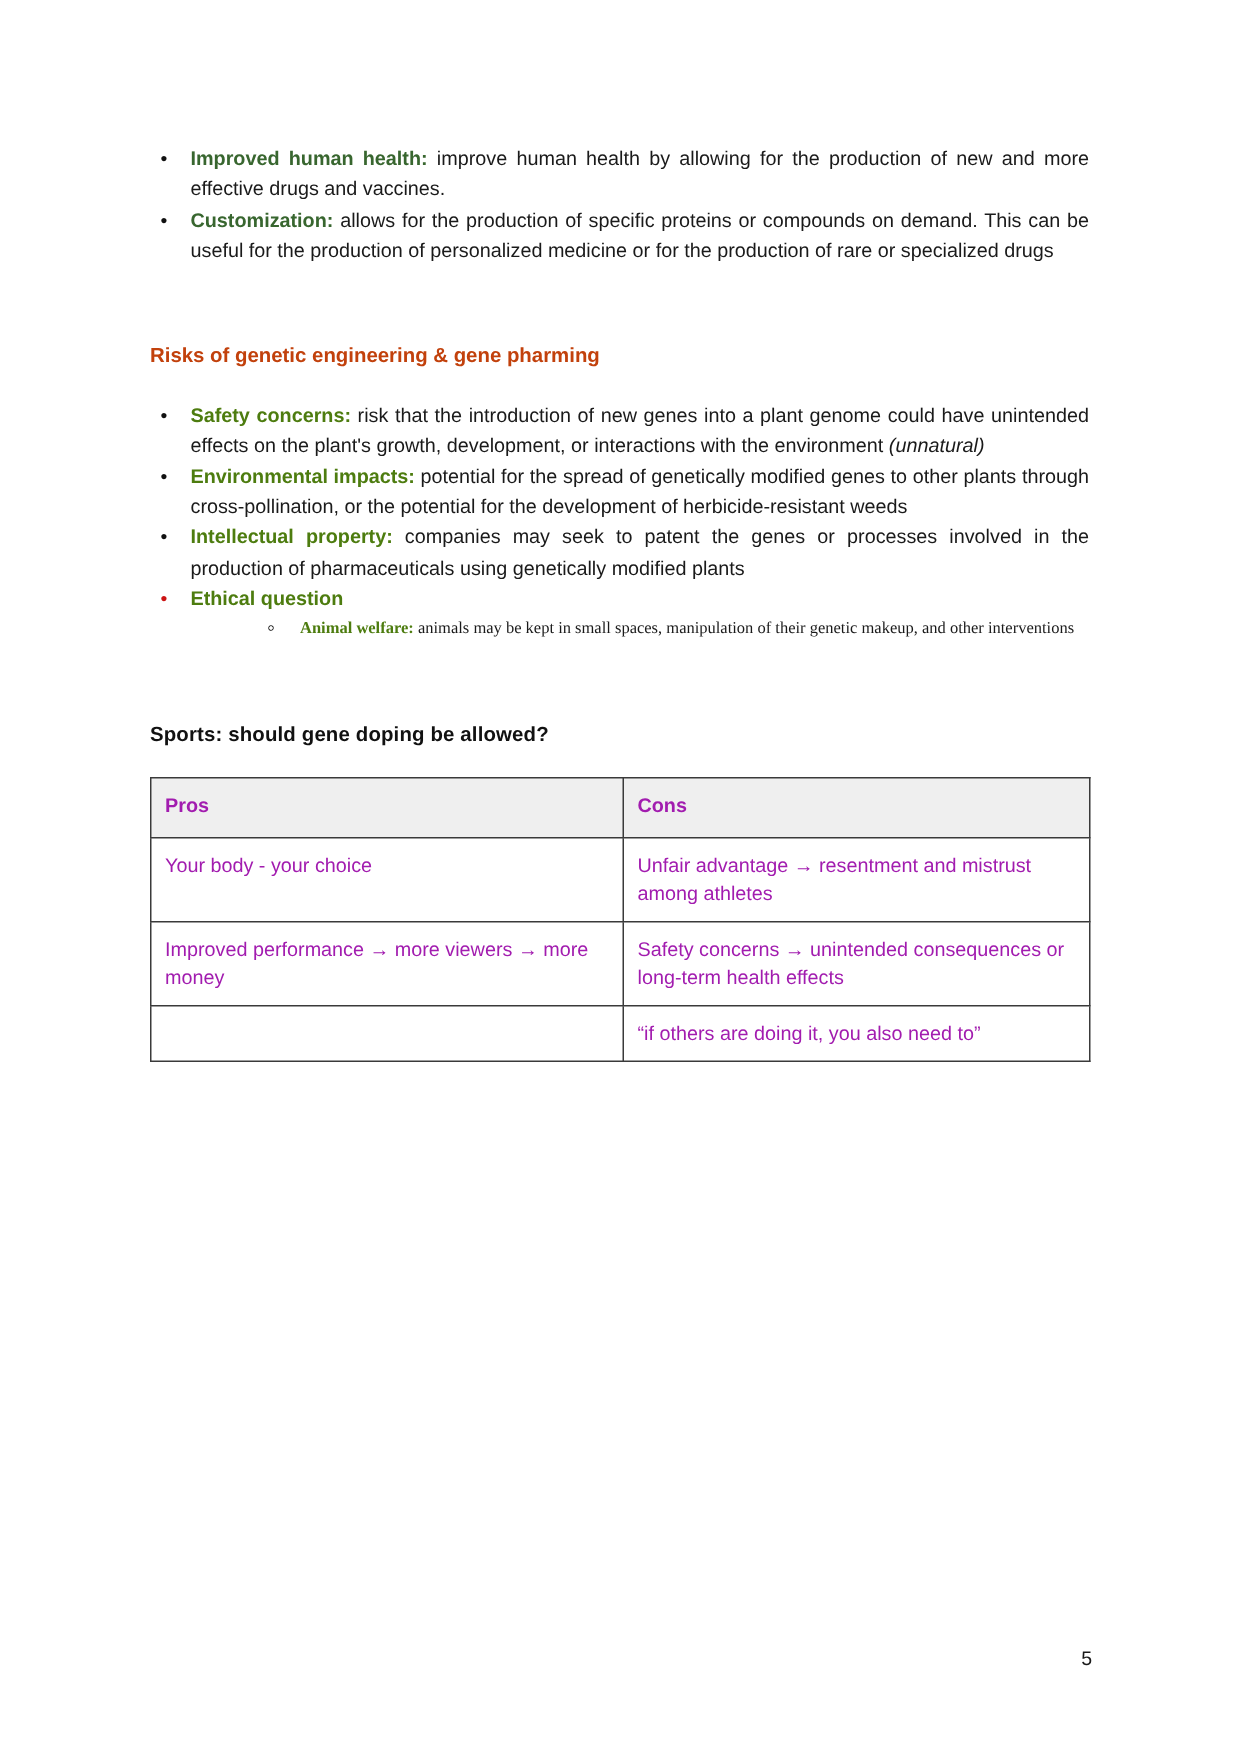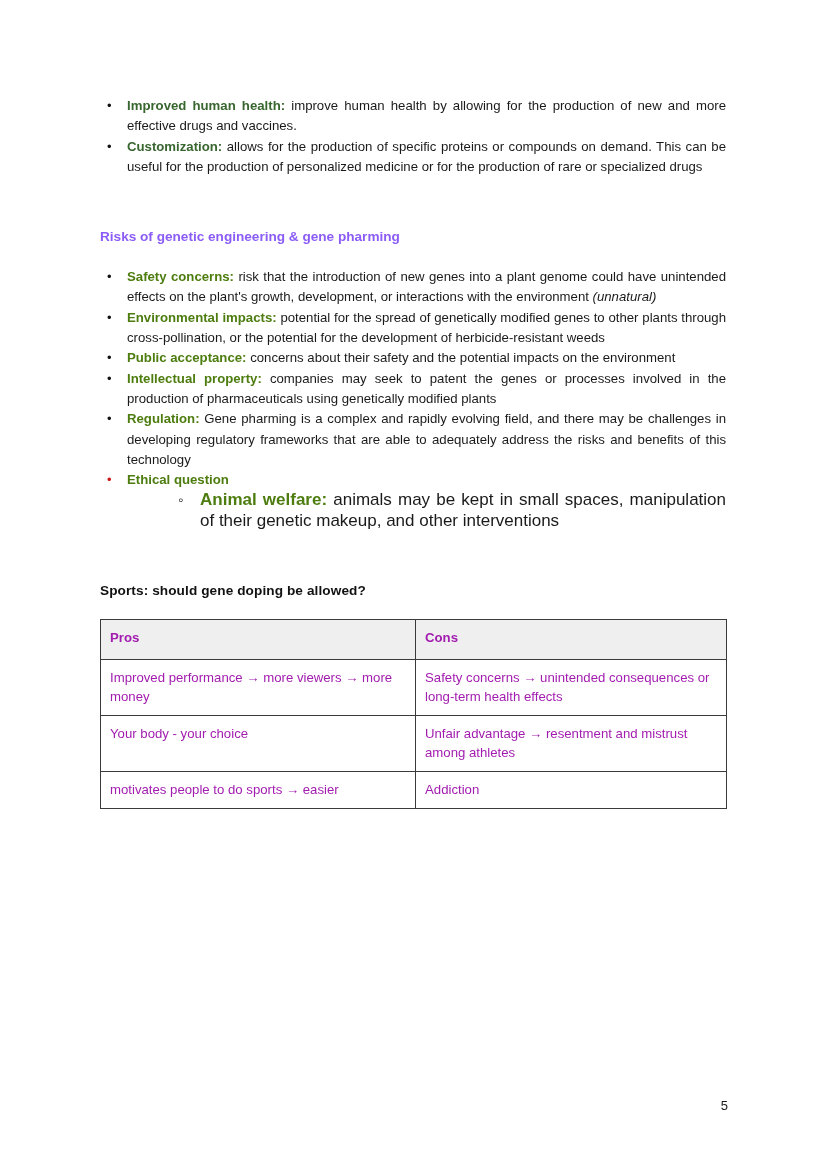--- a/index.html
+++ b/index.html
@@ -67,36 +67,37 @@
 
   
   ul.sub {
     list-style: none;
     margin: 0;
     padding: 0 0 0 46px;
   }
   ul.sub > li {
     position: relative;
     padding-left: 27px;
-    font-size: 17px;
+    font-size: 11px;
     line-height: 20.3px;
     text-align: justify;
+    font-family: Liberation Serif, serif;
   }
   ul.sub > li > .marker {
     position: absolute;
     left: 5px;
     top: 0;
     line-height: 20.3px;
   }
 
   
   .section-heading {
     font-size: 13.6px;
     font-weight: bold;
-    color: #8b5cf6;
+    color: #c2410c;
     margin: 0;
     padding: 0;
   }
 
   
   .gap-lg { height: 52px; }
   .gap-md { height: 23px; }
 
   
   .table-title {
@@ -168,29 +169,21 @@
       <li>
         <span class="marker dot black"></span>
         <span class="lbl red">Safety concerns:</span><span class="txt"> risk that the introduction of new genes into a plant genome could have unintended effects on the plant's growth, development, or interactions with the environment </span><span class="ital">(unnatural)</span>
       </li>
       <li>
         <span class="marker dot black"></span>
         <span class="lbl red">Environmental impacts:</span><span class="txt"> potential for the spread of genetically modified genes to other plants through cross-pollination, or the potential for the development of herbicide-resistant weeds</span>
       </li>
       <li>
         <span class="marker dot black"></span>
-        <span class="lbl red">Public acceptance:</span><span class="txt"> concerns about their safety and the potential impacts on the environment</span>
-      </li>
-      <li>
-        <span class="marker dot black"></span>
         <span class="lbl red">Intellectual property:</span><span class="txt"> companies may seek to patent the genes or processes involved in the production of pharmaceuticals using genetically modified plants</span>
-      </li>
-      <li>
-        <span class="marker dot black"></span>
-        <span class="lbl red">Regulation:</span><span class="txt"> Gene pharming is a complex and rapidly evolving field, and there may be challenges in developing regulatory frameworks that are able to adequately address the risks and benefits of this technology</span>
       </li>
       <li>
         <span class="marker dot red"></span>
         <span class="lbl red">Ethical question</span>
         <ul class="sub">
           <li>
             <span class="marker circle black"></span>
             <span class="lbl red">Animal welfare:</span><span class="txt"> animals may be kept in small spaces, manipulation of their genetic makeup, and other interventions</span>
           </li>
         </ul>
@@ -207,30 +200,30 @@
           <col class="c2">
         </colgroup>
       <thead>
         <tr>
           <th>Pros</th>
           <th>Cons</th>
         </tr>
       </thead>
       <tbody>
         <tr>
+          <td>Your body - your choice</td>
+          <td>Unfair advantage → resentment and mistrust among athletes</td>
+        </tr>
+        <tr>
           <td>Improved performance → more viewers → more money</td>
           <td>Safety concerns → unintended consequences or long-term health effects</td>
         </tr>
         <tr>
-          <td>Your body - your choice</td>
-          <td>Unfair advantage → resentment and mistrust among athletes</td>
-        </tr>
-        <tr>
-          <td>motivates people to do sports → easier</td>
-          <td>Addiction</td>
+          <td class="empty"></td>
+          <td>“if others are doing it, you also need to”</td>
         </tr>
       </tbody>
     </table>
 
   </div>
 
   <div class="page-number">5</div>
 
 </div>
 

